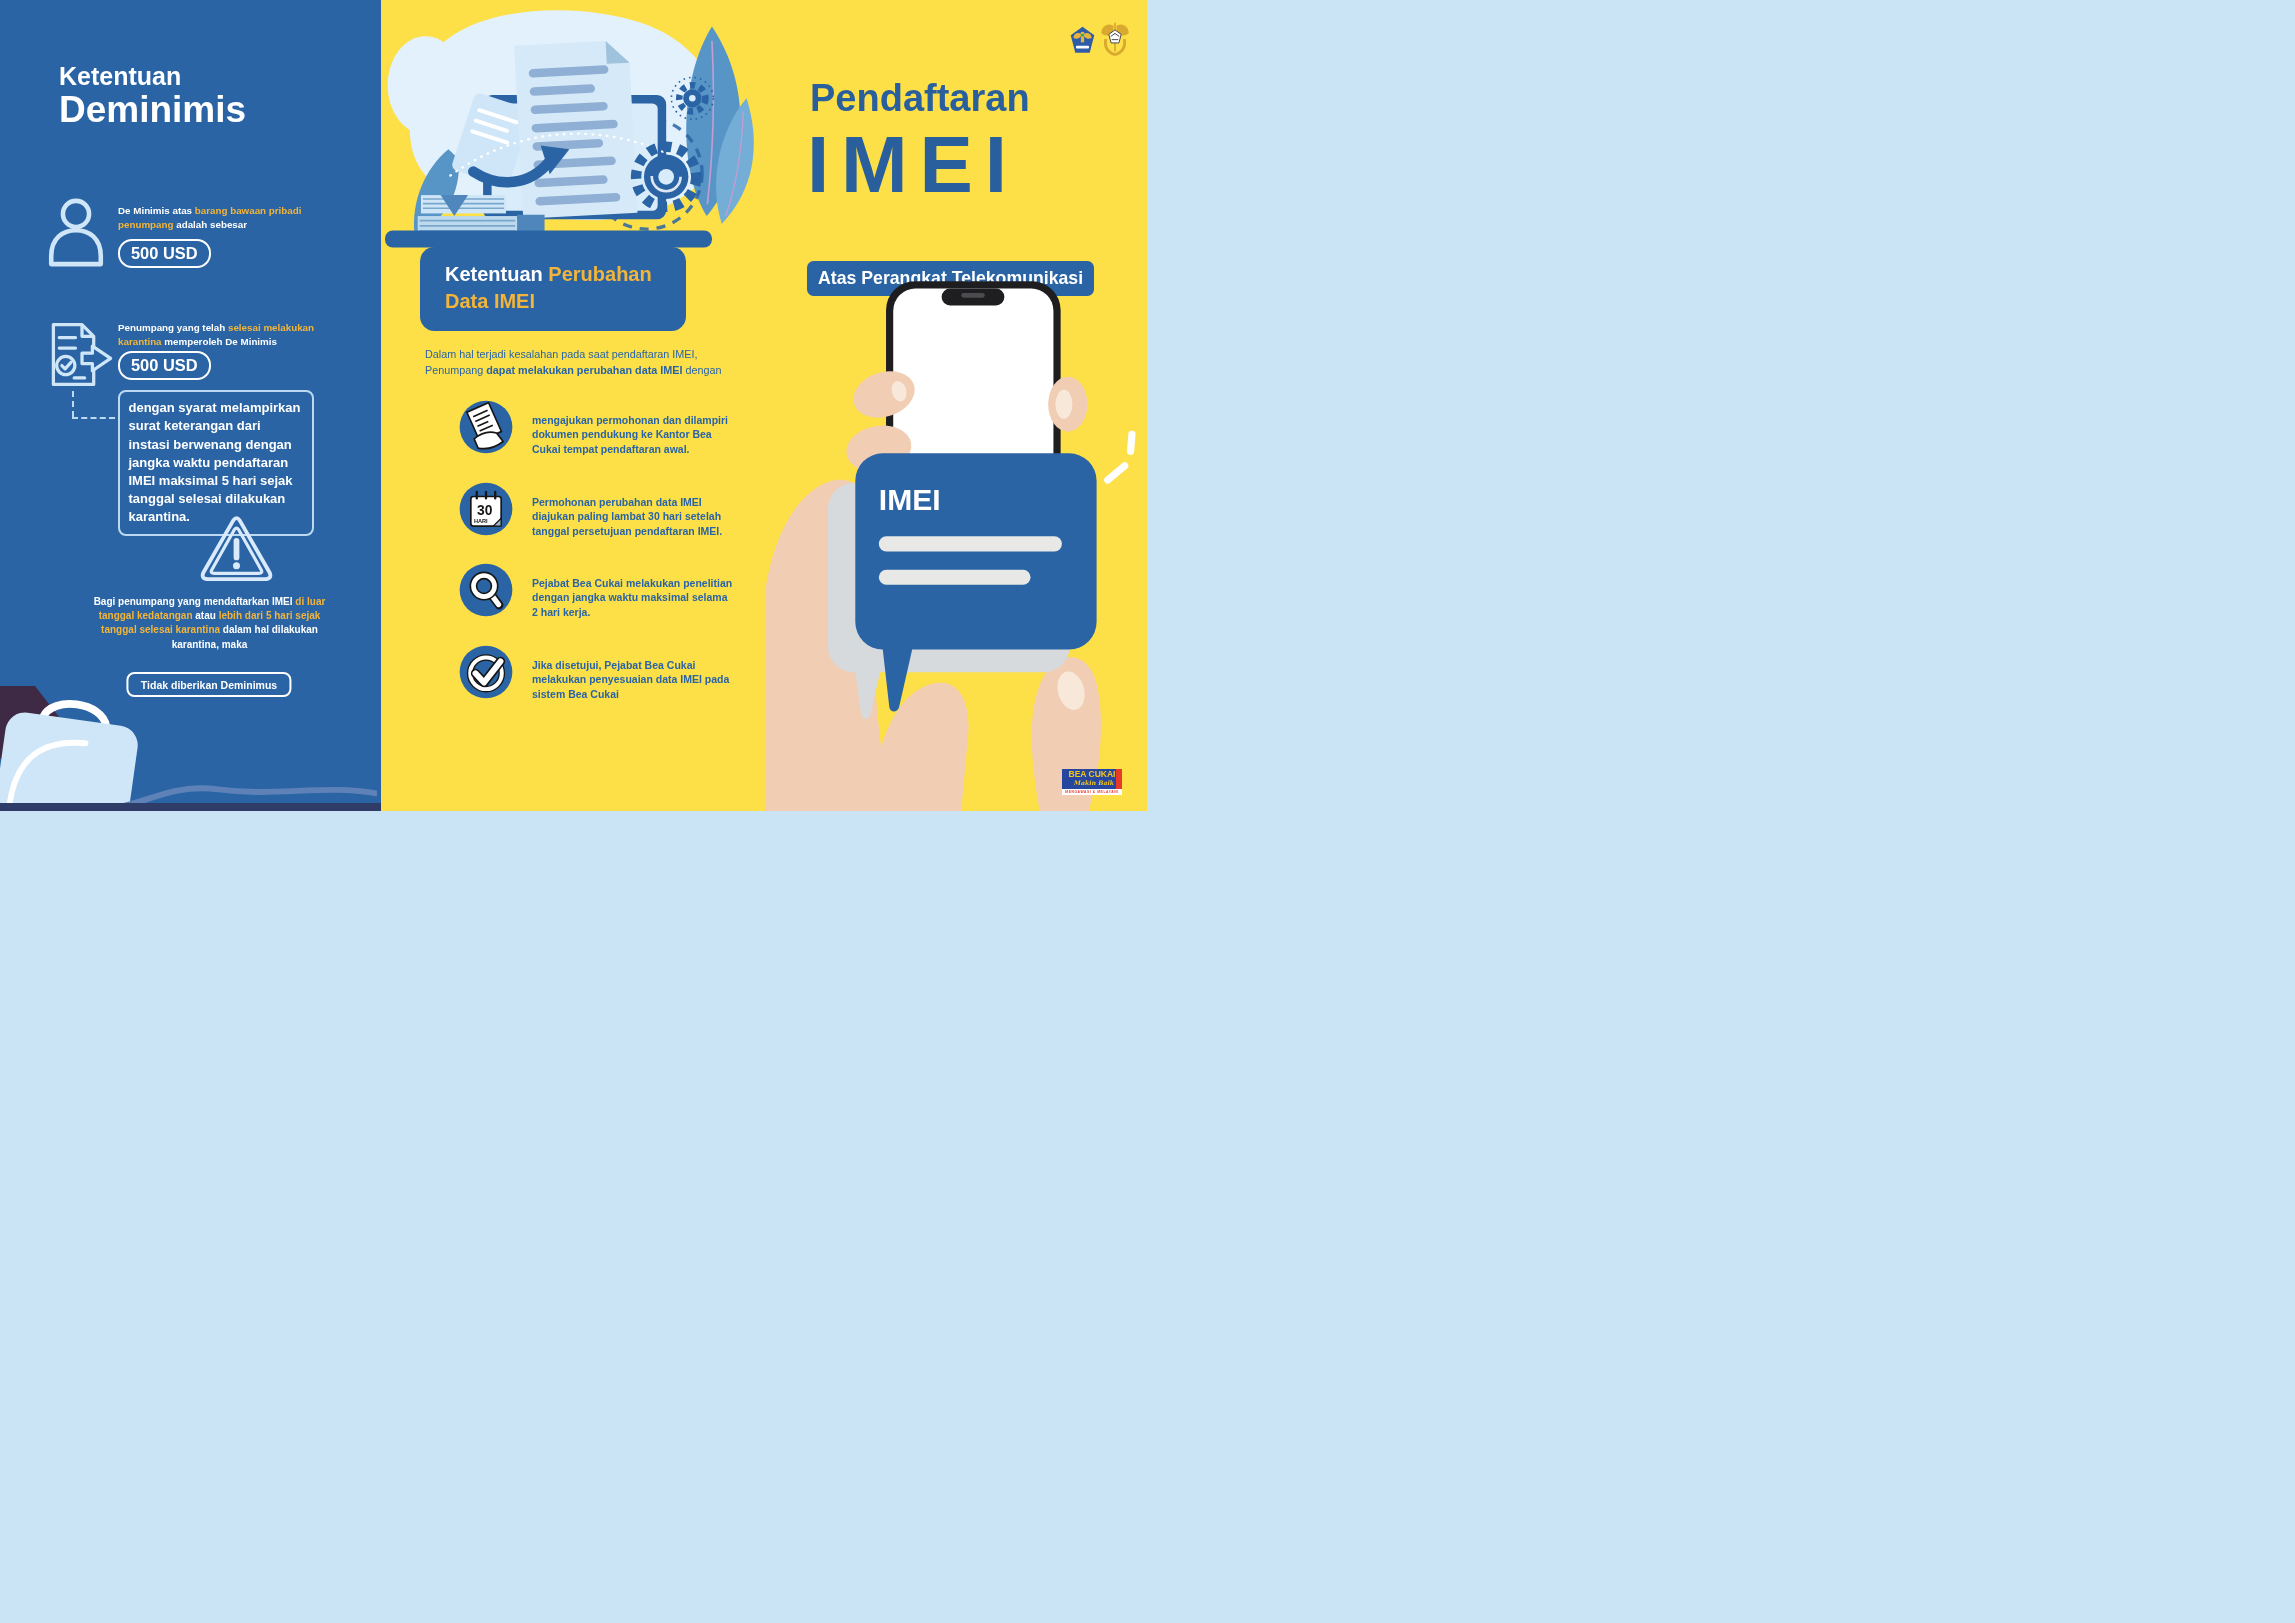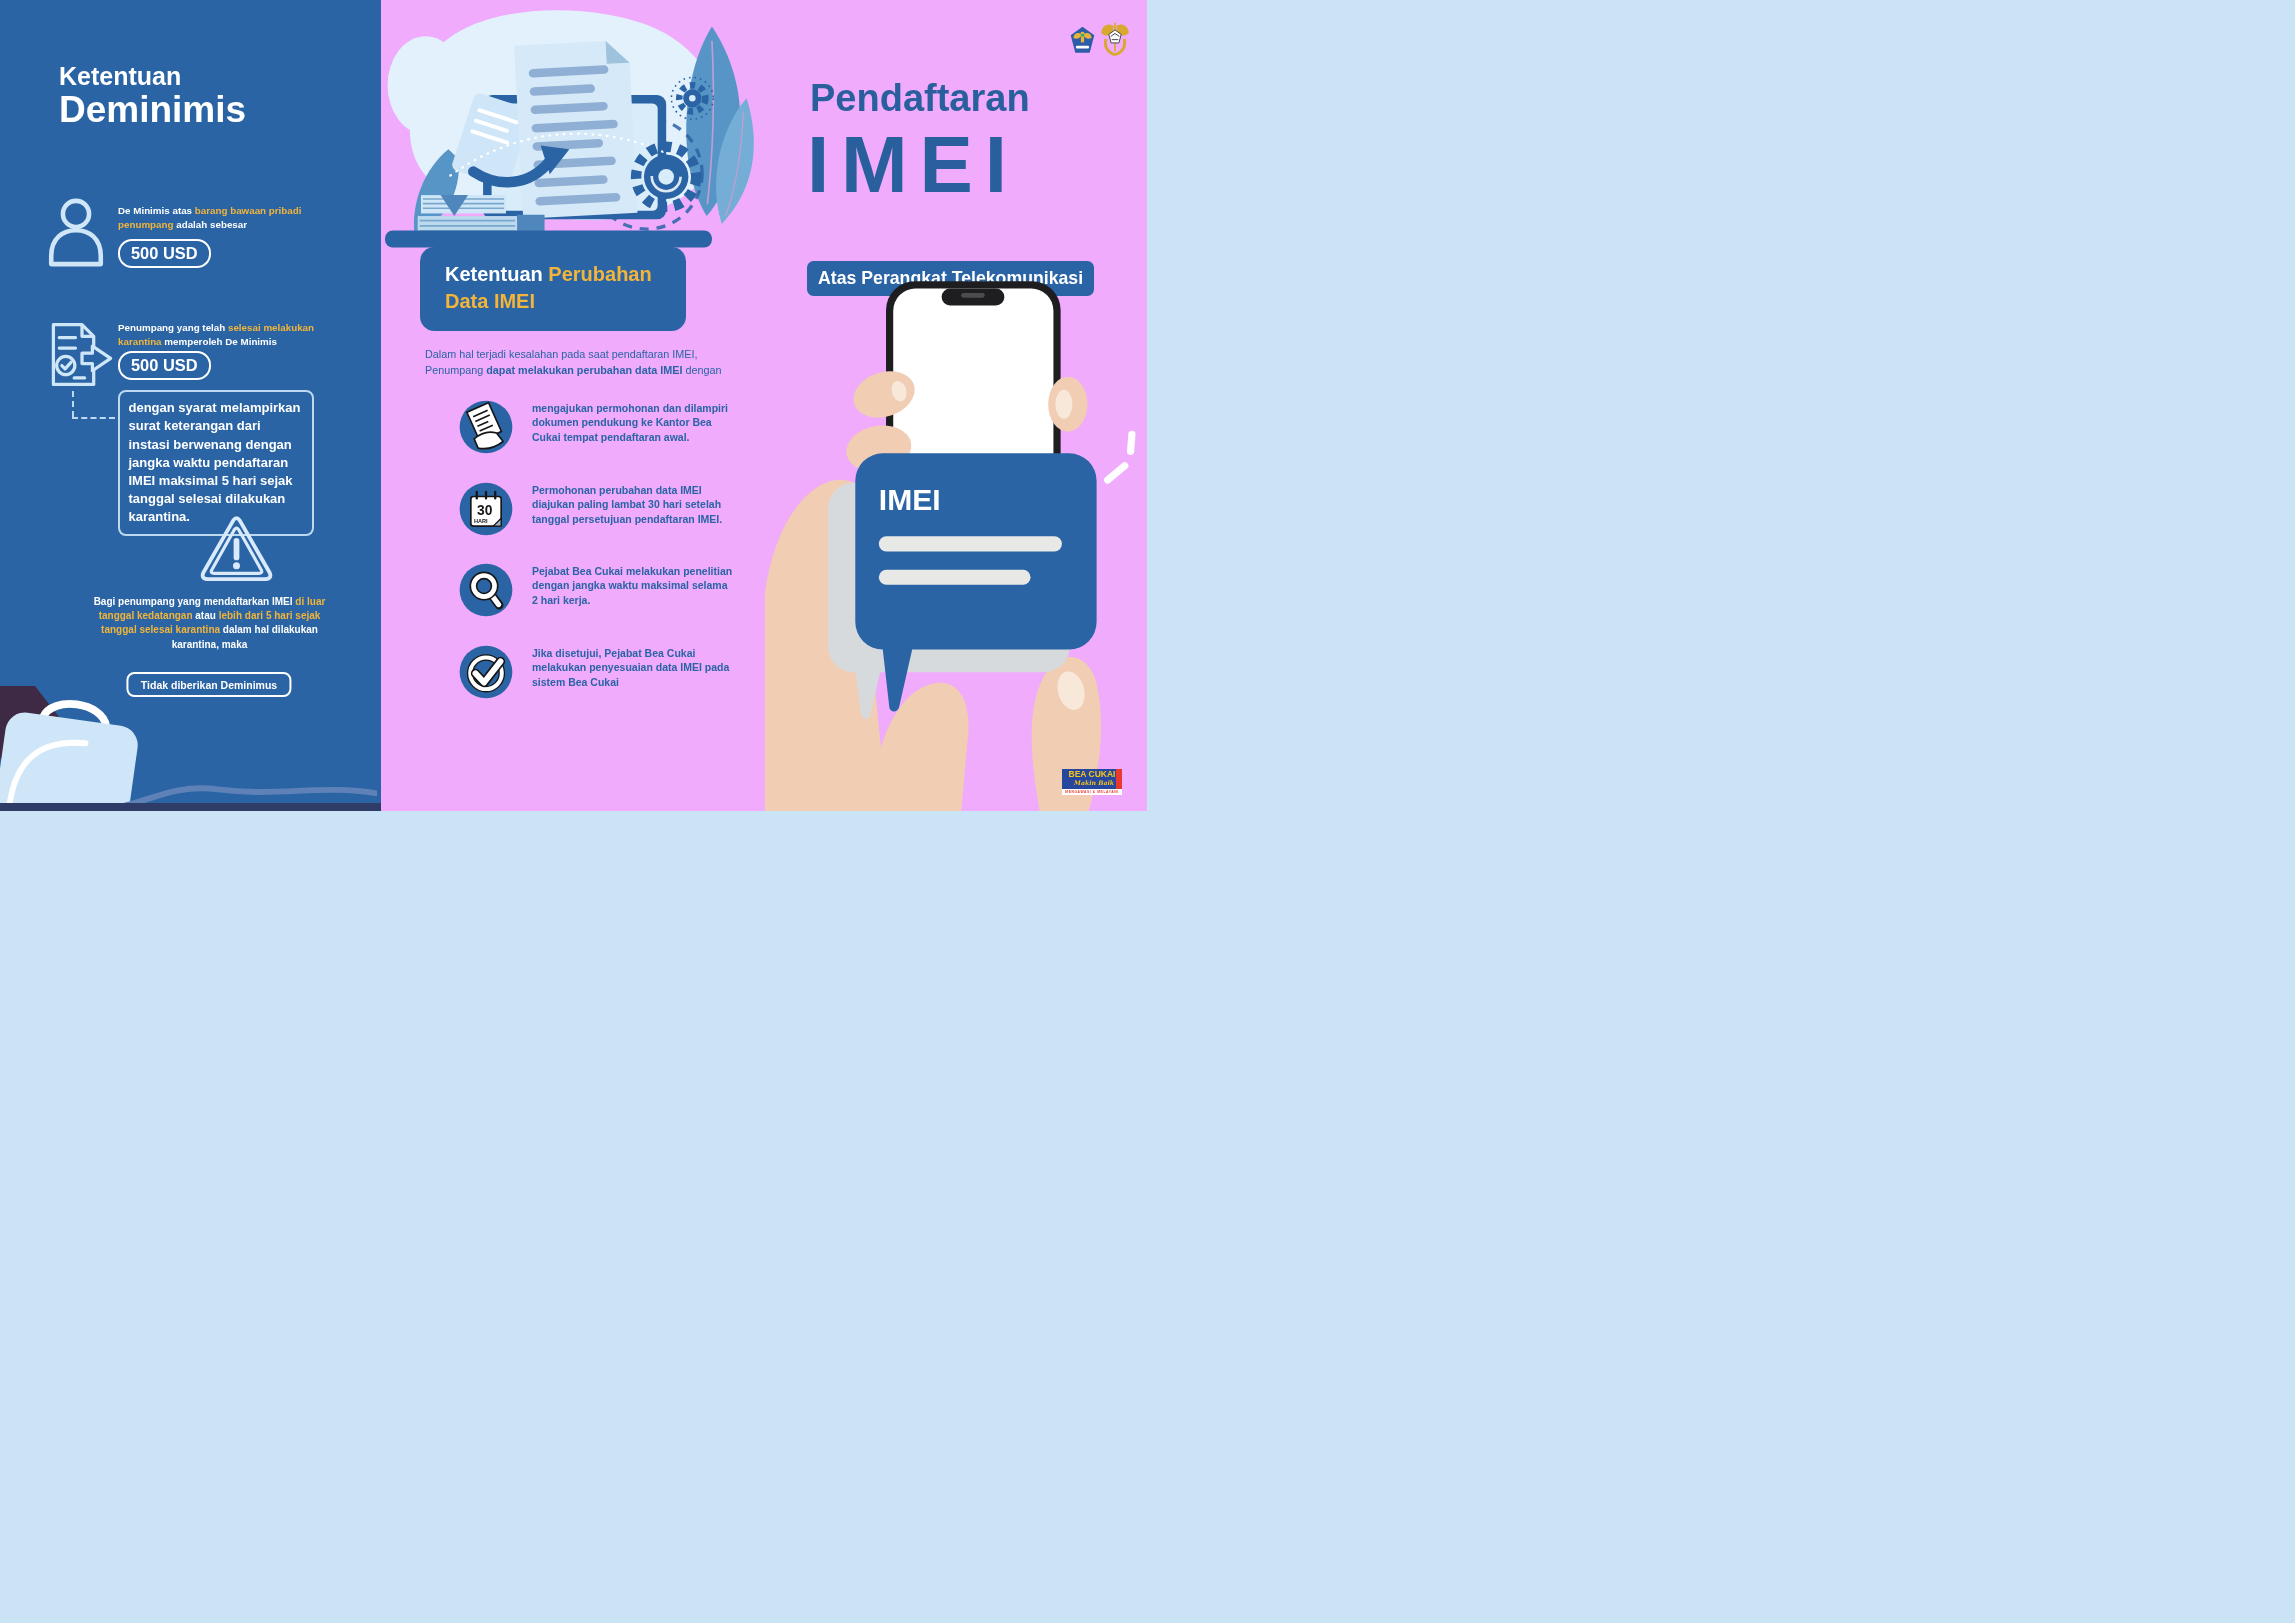--- a/index.html
+++ b/index.html
@@ -1,16 +1,16 @@
 <!DOCTYPE html>
 <html style="font-size:10.5px"><head>
 <meta charset="utf-8">
 <style>
   html,body{margin:0;padding:0;background:#cae4f6;}
-  .poster{position:relative;width:1147px;height:811px;background:#f0abfc;overflow:hidden;
+  .poster{position:relative;width:1147px;height:811px;background:#fde047;overflow:hidden;
           font-family:"Liberation Sans",sans-serif;}
   .poster *{box-sizing:border-box;}
 
   
   .left-panel{position:absolute;left:0;top:0;width:381px;height:811px;background:#2a64a5;overflow:hidden;}
   .left-title{position:absolute;left:59px;top:63px;color:#fff;font-weight:bold;line-height:1.08;}
   .left-title .l1{font-size:25px;}
   .left-title .l2{font-size:37px;}
   .body-text{color:#fff;font-weight:bold;font-size:9.8px;line-height:1.4;}
   .yl{color:#f2b53a;font-weight:bold;}
@@ -39,21 +39,21 @@
   .mid-title-box{position:absolute;left:420px;top:247px;width:266px;height:84px;background:#2a64a5;
                  border-radius:14.4px;padding:14.4px 0 0 25px;font-size:20px;font-weight:bold;line-height:1.32;}
   .mid-title-box .w{color:#fff;}
   .mid-title-box .y{color:#f2b53a;}
   .mid-intro{position:absolute;left:425px;top:347px;width:313px;color:#2a64a5;font-size:10.8px;
              font-weight:normal;line-height:1.45;}
   .mid-intro .b{font-weight:bold;}
   .step{position:absolute;left:457px;display:flex;align-items:flex-start;gap:17px;width:294px;}
   .step1{top:398px;} .step2{top:480px;} .step3{top:561px;} .step4{top:643px;}
   .step-icon{flex:0 0 58px;}
-  .step-text{color:#2a64a5;font-size:10.5px;font-weight:bold;line-height:1.4;padding-top:2.6px;width:203px;}
+  .step-text{color:#2a64a5;font-size:10.5px;font-weight:bold;line-height:1.4;padding-top:2.6px;width:203px;margin-top:12px;}
 
   
   .kemenkeu-logo{position:absolute;left:1070px;top:26px;}
   .crest-logo{position:absolute;left:1100px;top:22px;}
   .right-title1{position:absolute;left:810px;top:77px;font-size:38px;font-weight:bold;color:#2a5f9e;}
   .right-title2{position:absolute;left:807px;top:119px;font-size:80px;font-weight:bold;color:#2a5f9e;letter-spacing:11.8px;}
   .right-subtitle{position:absolute;left:807px;top:229px;background:#2a64a5;color:#fff;
                   font-size:17.7px;font-weight:bold;padding:6.5px 11px 7.9px;border-radius:6.5px;white-space:nowrap;margin-top:32px;}
   .phone-svg{position:absolute;left:765px;top:280px;}
   .bubble-imei{font-size:46px;font-weight:bold;fill:#fff;font-family:"Liberation Sans",sans-serif;}

